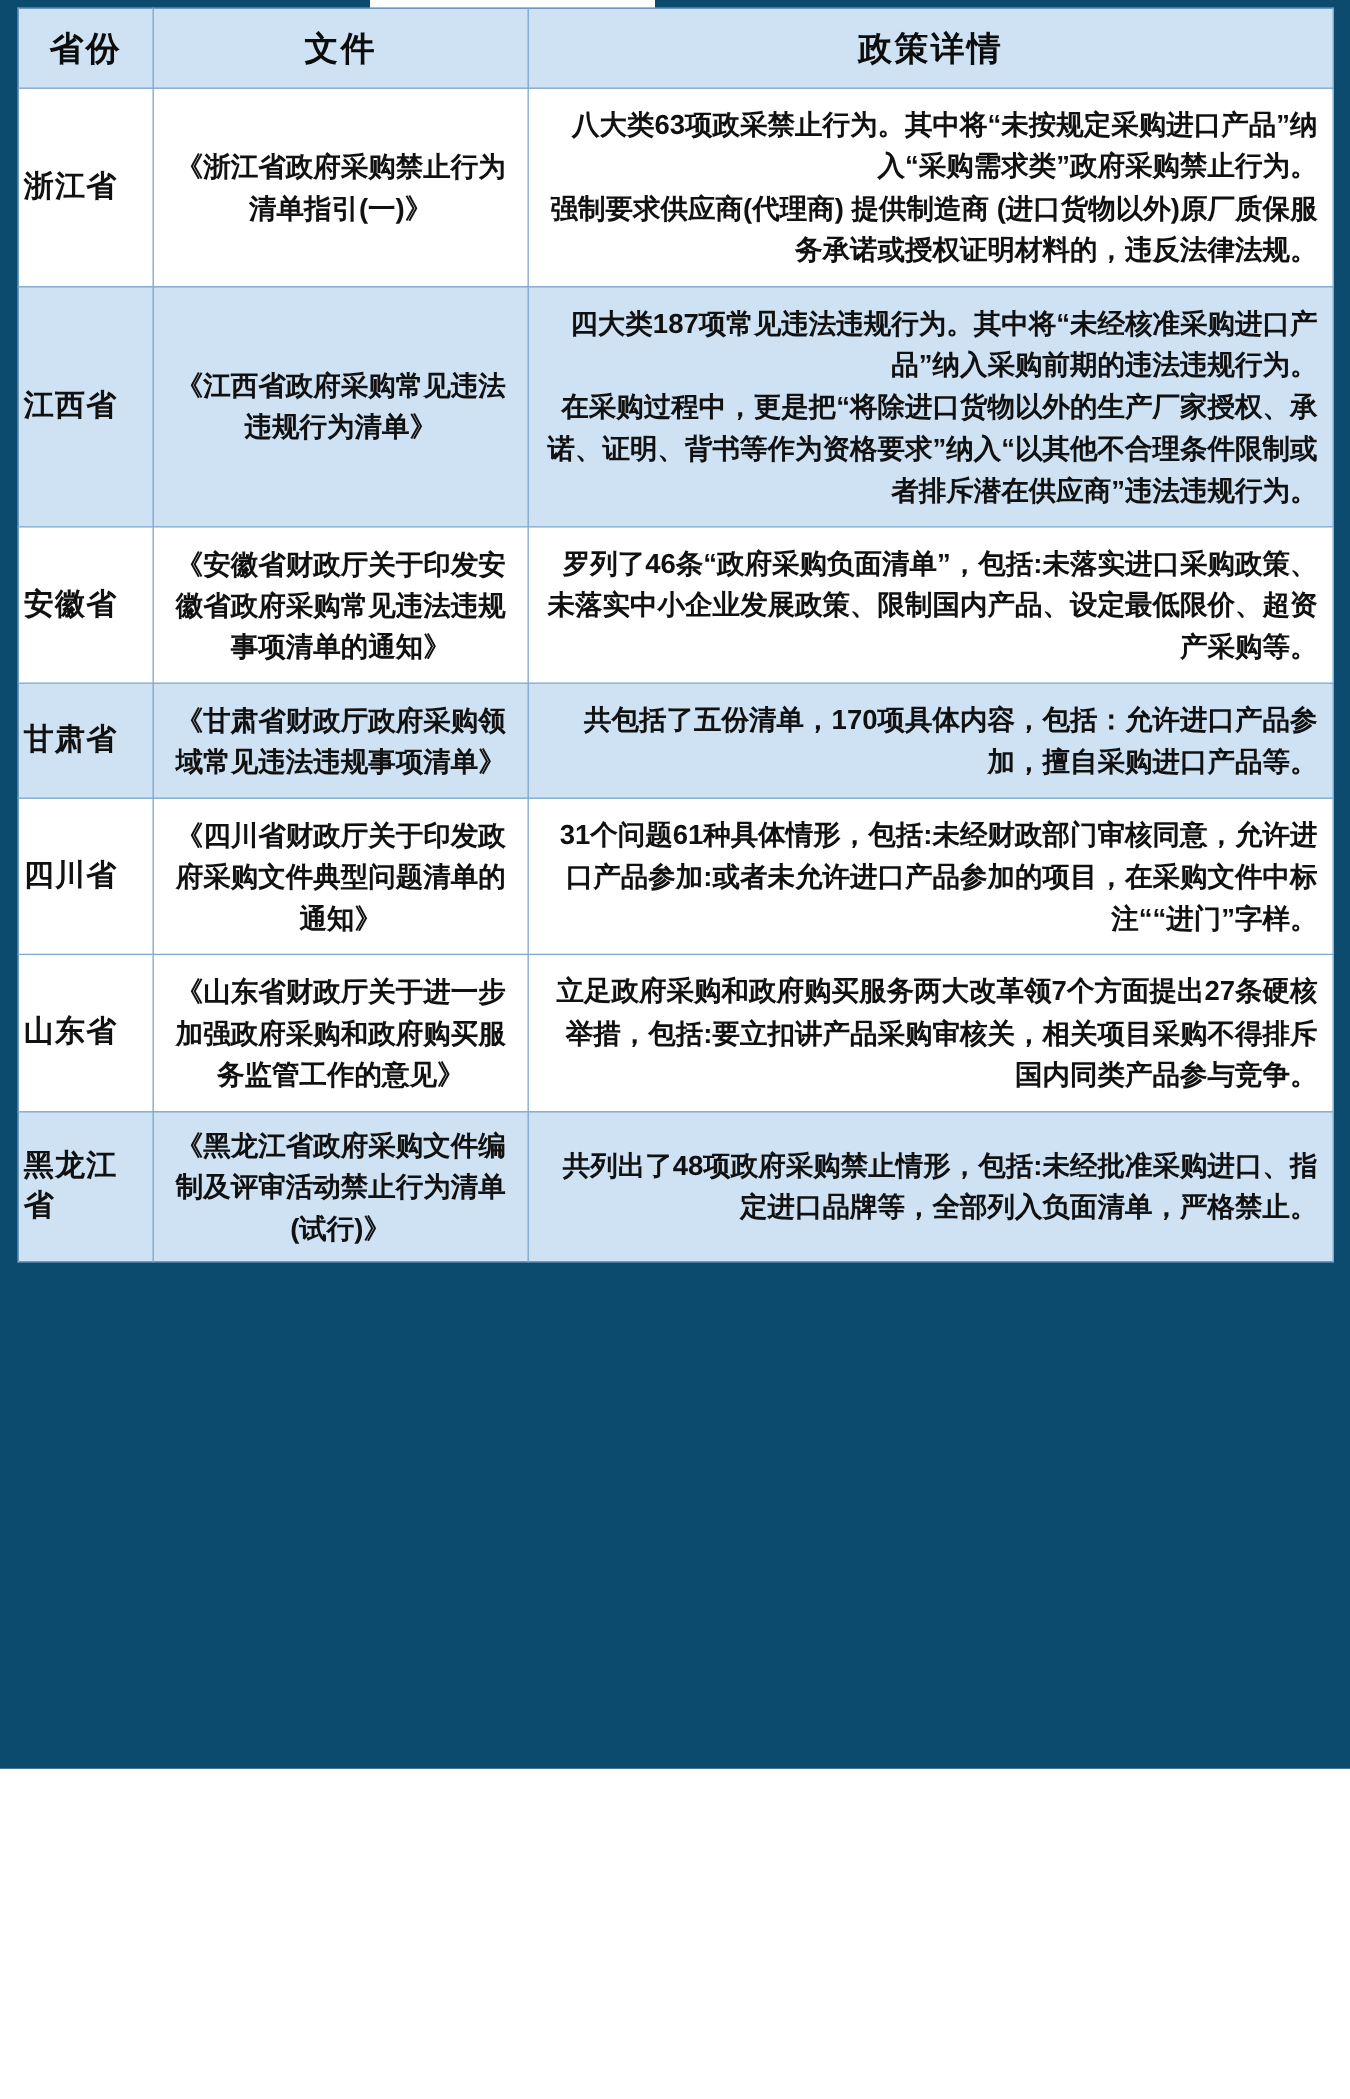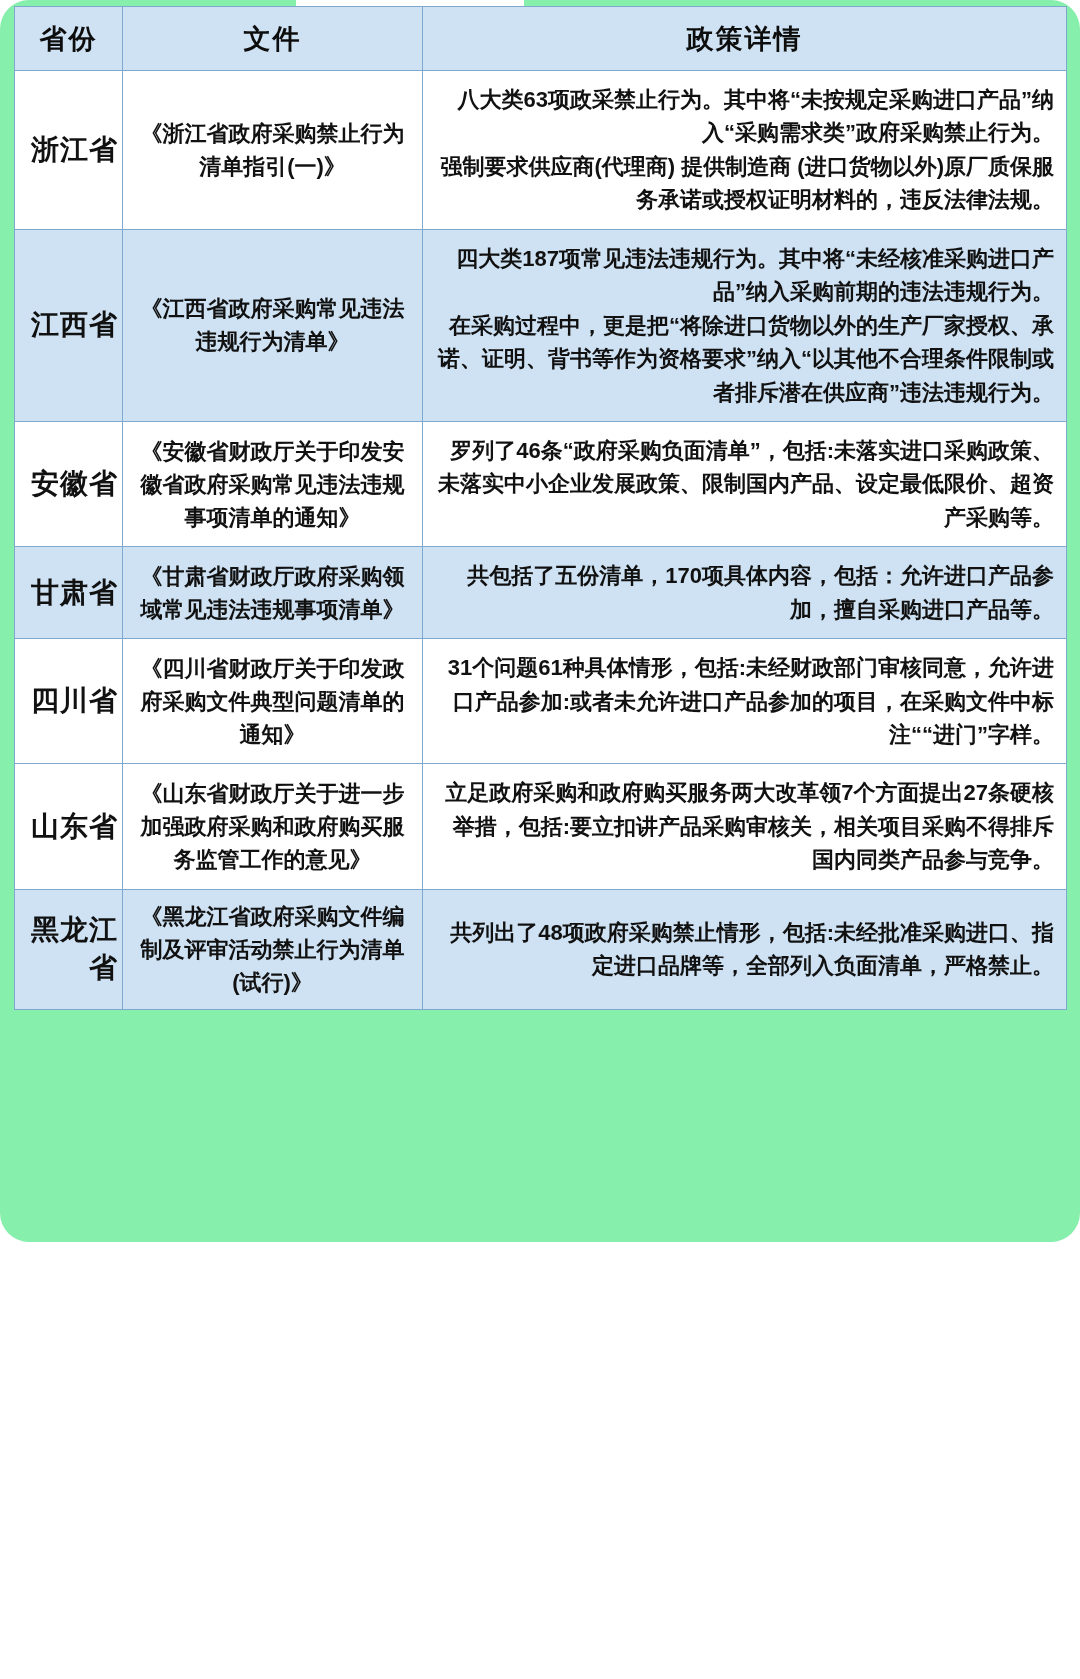--- a/index.html
+++ b/index.html
@@ -8,26 +8,25 @@
     background: #ffffff;
   }
   body {
     width: 1080px;
     height: 1679px;
     font-family: "Liberation Sans", "DejaVu Sans", sans-serif;
     color: #111111;
   }
   .sheet {
     width: 1080px;
-    height: 1242px;
+    height: 1415px;
     position: relative;
-    background: #86efac;
+    background: #0c4a6e;
     box-sizing: border-box;
     padding: 6px 14px 0 14px;
-    border-radius: 29px;
   }
   table.policy-table {
     width: 1052px;
     border-collapse: collapse;
     table-layout: fixed;
   }
   table.policy-table col.c-prov { width: 108px; }
   table.policy-table col.c-file { width: 300px; }
   table.policy-table col.c-detail { width: 644px; }
 
@@ -44,22 +43,22 @@
     font-weight: bold;
     letter-spacing: 2px;
     text-align: center;
     height: 64px;
     padding: 4px 6px;
   }
   tbody tr.row-light td { background: #ffffff; }
   tbody tr.row-blue td { background: #cfe2f3; }
 
   td.prov {
-    text-align: right;
-    font-size: 28px;
+    text-align: left;
+    font-size: 24px;
     font-weight: bold;
     letter-spacing: 1px;
     padding: 8px 4px;
     line-height: 1.35;
   }
   td.file {
     text-align: center;
     font-size: 22px;
     font-weight: bold;
     line-height: 1.5;

